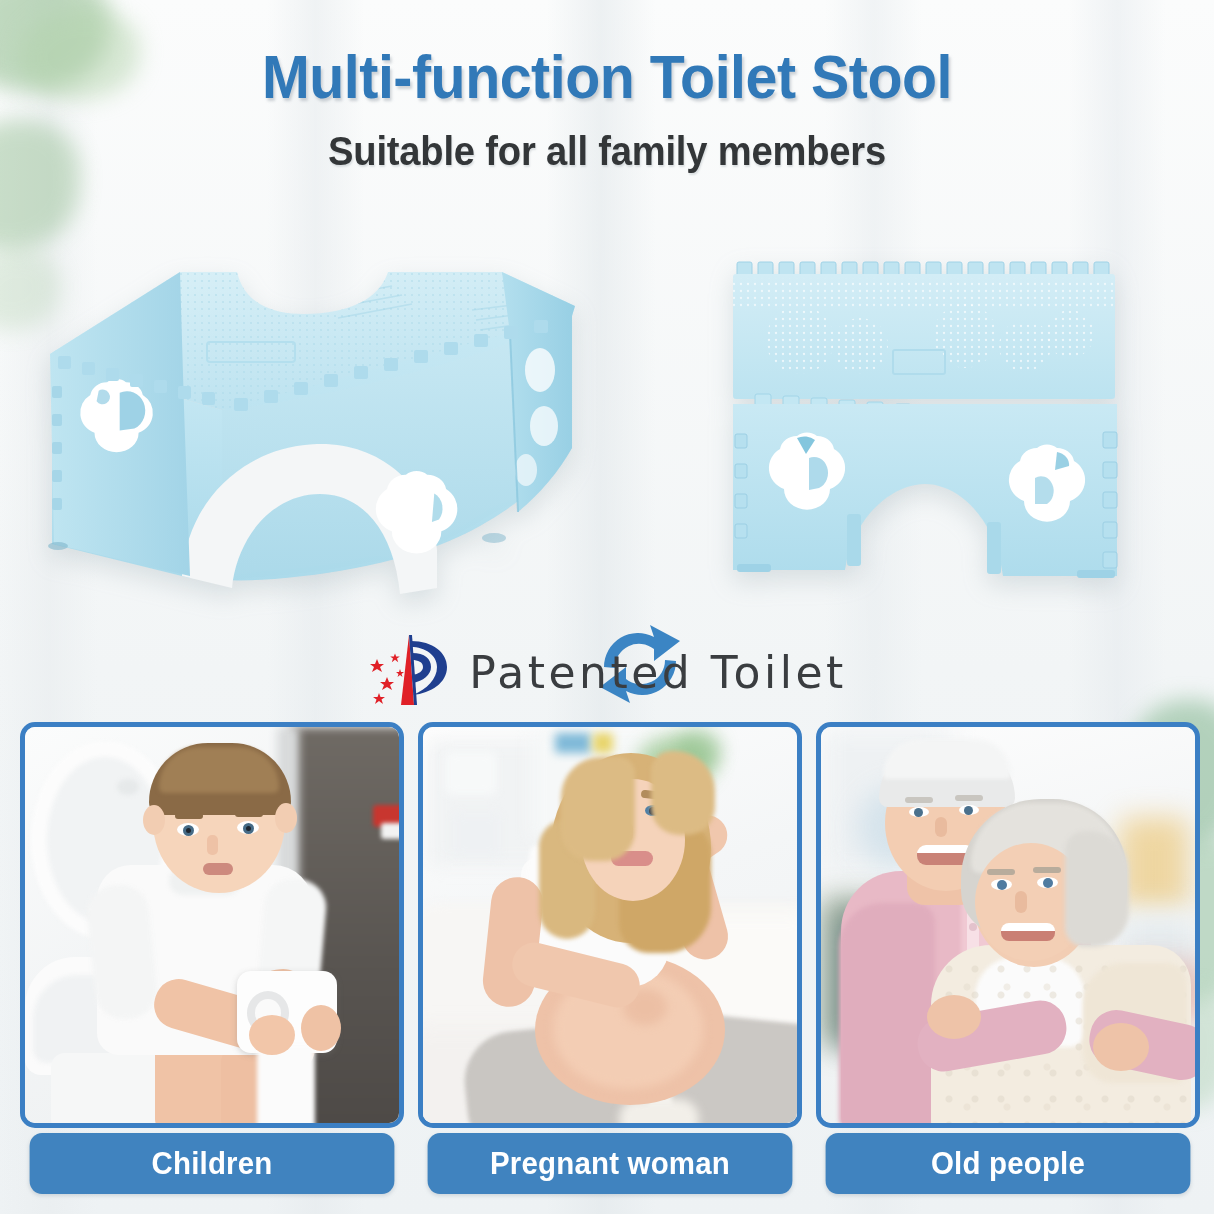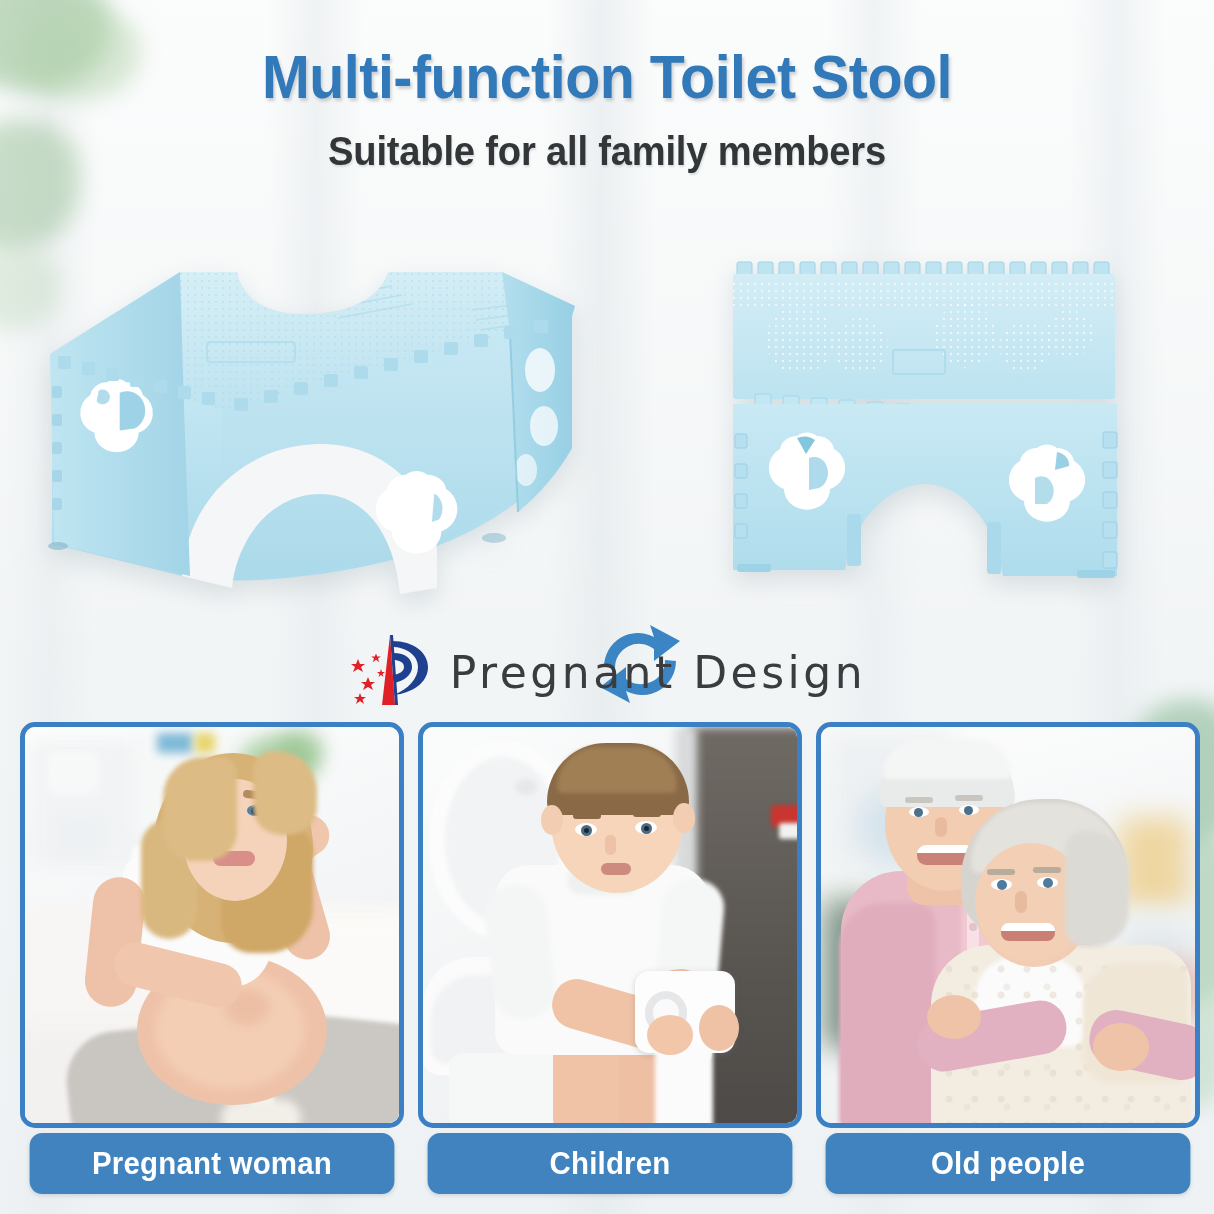--- a/index.html
+++ b/index.html
@@ -350,80 +350,24 @@
       </g>
 
       <path d="M42,4 L47,74 L34,74 Z" fill="#e02027"></path>
 
       <path d="M42,4 L47,74 L50,74 L45,4 Z" fill="#1f3f8f"></path>
 
       <path d="M44,10 C66,10 80,22 80,36 C80,52 64,62 46,64 C60,58 70,48 70,36 C70,24 58,16 44,16 Z" fill="#1f3f8f"></path>
       <path d="M45,22 C58,22 64,28 64,36 C64,44 56,50 46,52 L45,44 C52,43 56,40 56,36 C56,31 51,29 45,29 Z" fill="#1f3f8f"></path>
     </svg>
   </span>
-  <span id="patented-label">Pregnant Design</span>
+  <span id="patented-label">Patented Toilet</span>
 </div>
 
 <div id="cards">
-
-  <div class="card">
-    <div class="photo-frame">
-      <div class="photo">
-
-        <div class="sh" style="inset:0;background:linear-gradient(160deg,#fdfdfd 0%,#f4f6f7 45%,#eef1f2 100%);"></div>
-        <div class="sh blur9" style="left:8px;top:16px;width:150px;height:120px;background:#f1f3f4;border:3px solid #e8ebec;"></div>
-        <div class="sh blur5" style="left:22px;top:24px;width:52px;height:44px;background:#f7f9f9;border-radius:5px;"></div>
-        <div class="sh blur5" style="left:30px;top:86px;width:48px;height:44px;background:#eef1f3;border-radius:5px;"></div>
-        <div class="sh blur9" style="left:108px;top:4px;width:130px;height:108px;background:#f6f8f8;border-radius:6px;"></div>
-        <div class="sh blur5" style="left:132px;top:6px;width:36px;height:20px;background:#7fb9d8;border-radius:3px;"></div>
-        <div class="sh blur5" style="left:170px;top:6px;width:20px;height:20px;background:#e8d46a;border-radius:3px;"></div>
-        <div class="sh blur9 ell" style="left:214px;top:8px;width:80px;height:54px;background:#9cc893;opacity:.75;"></div>
-        <div class="sh blur9 ell" style="left:252px;top:2px;width:46px;height:40px;background:#8fc089;opacity:.6;"></div>
-
-        <div class="sh blur5" style="left:-20px;top:176px;width:440px;height:230px;background:#f7f6f4;border-radius:40px 30px 0 0;"></div>
-        <div class="sh blur9" style="left:230px;top:186px;width:180px;height:150px;background:#fbfaf8;border-radius:34px;"></div>
-        <div class="sh blur9" style="left:-30px;top:300px;width:200px;height:120px;background:#f3f1ef;border-radius:30px;"></div>
-
-        <div class="sh blur2" style="left:42px;top:300px;width:180px;height:110px;background:#c9c6c2;border-radius:50px 24px 10px 30px;transform:rotate(-6deg);"></div>
-        <div class="sh blur2" style="left:250px;top:292px;width:150px;height:118px;background:#cbc8c4;border-radius:40px 20px 10px 40px;transform:rotate(6deg);"></div>
-        <div class="sh blur5" style="left:196px;top:372px;width:80px;height:40px;background:#f2efe9;border-radius:20px;"></div>
-
-        <div class="sh ell" style="left:112px;top:228px;width:190px;height:150px;background:#eec2a8;"></div>
-        <div class="sh ell blur5" style="left:130px;top:242px;width:150px;height:120px;background:#f3cdb4;"></div>
-        <div class="sh ell blur5" style="left:200px;top:262px;width:44px;height:36px;background:#e8b79b;opacity:.6;"></div>
-
-        <div class="sh" style="left:98px;top:130px;width:148px;height:130px;background:#fbfbfb;border-radius:18px 24px 40px 34px;"></div>
-        <div class="sh blur2" style="left:104px;top:118px;width:16px;height:54px;background:#fcfcfc;border-radius:8px;transform:rotate(8deg);"></div>
-        <div class="sh blur2" style="left:168px;top:106px;width:14px;height:52px;background:#fcfcfc;border-radius:8px;transform:rotate(-6deg);"></div>
-
-        <div class="sh" style="left:64px;top:150px;width:52px;height:130px;background:#eec2a8;border-radius:26px;transform:rotate(6deg);"></div>
-        <div class="sh" style="left:88px;top:226px;width:130px;height:44px;background:#f0c7ad;border-radius:24px;transform:rotate(14deg);"></div>
-        <div class="sh" style="left:248px;top:108px;width:46px;height:126px;background:#eec2a8;border-radius:24px;transform:rotate(-16deg);"></div>
-        <div class="sh" style="left:246px;top:94px;width:60px;height:40px;background:#f0c7ad;border-radius:20px;transform:rotate(-34deg);"></div>
-
-        <div class="sh ell" style="left:128px;top:26px;width:160px;height:190px;background:#d7b277;"></div>
-        <div class="sh blur2" style="left:196px;top:96px;width:92px;height:130px;background:#cfa767;border-radius:40px 30px 46px 30px;"></div>
-        <div class="sh blur2" style="left:116px;top:92px;width:56px;height:120px;background:#d9b87f;border-radius:30px;"></div>
-
-        <div class="sh ell" style="left:158px;top:52px;width:104px;height:122px;background:#f5d3ba;"></div>
-        <div class="sh" style="left:176px;top:66px;width:26px;height:8px;background:#b28c5c;border-radius:4px;transform:rotate(-8deg);"></div>
-        <div class="sh" style="left:218px;top:64px;width:26px;height:8px;background:#b28c5c;border-radius:4px;transform:rotate(6deg);"></div>
-        <div class="sh ell" style="left:180px;top:80px;width:17px;height:11px;background:#4e7fa6;"></div>
-        <div class="sh ell" style="left:222px;top:78px;width:17px;height:11px;background:#4e7fa6;"></div>
-        <div class="sh ell" style="left:184px;top:82px;width:8px;height:8px;background:#28364a;"></div>
-        <div class="sh ell" style="left:226px;top:80px;width:8px;height:8px;background:#28364a;"></div>
-        <div class="sh" style="left:200px;top:96px;width:10px;height:18px;background:#e8bfa2;border-radius:5px;"></div>
-        <div class="sh" style="left:188px;top:124px;width:42px;height:15px;background:#d98e8a;border-radius:10px;"></div>
-
-        <div class="sh blur2" style="left:138px;top:30px;width:74px;height:104px;background:#dcbb84;border-radius:40px 16px 30px 30px;"></div>
-        <div class="sh blur2" style="left:228px;top:24px;width:64px;height:84px;background:#dcbb84;border-radius:20px 40px 28px 28px;"></div>
-      </div>
-    </div>
-    <div class="caption">Pregnant woman</div>
-  </div>
 
   <div class="card">
     <div class="photo-frame">
       <div class="photo">
         <div class="sh" style="inset:0;background:linear-gradient(150deg,#fbfcfc 0%,#f2f4f5 50%,#eceff0 100%);"></div>
 
         <div class="sh blur5" style="left:266px;top:0;width:120px;height:406px;background:linear-gradient(180deg,#6f6a64 0%,#585450 60%,#4d4946 100%);"></div>
         <div class="sh blur5" style="left:252px;top:0;width:22px;height:406px;background:#d8dadb;"></div>
         <div class="sh blur2" style="left:348px;top:78px;width:40px;height:22px;background:#c8362f;border-radius:4px;"></div>
         <div class="sh blur2" style="left:356px;top:96px;width:32px;height:16px;background:#f2f2f2;border-radius:3px;"></div>
@@ -470,20 +414,76 @@
         <div class="sh" style="left:182px;top:108px;width:11px;height:20px;background:#eec2a6;border-radius:5px;"></div>
         <div class="sh" style="left:178px;top:136px;width:30px;height:12px;background:#cd8a7e;border-radius:8px;"></div>
       </div>
     </div>
     <div class="caption">Children</div>
   </div>
 
   <div class="card">
     <div class="photo-frame">
       <div class="photo">
+
+        <div class="sh" style="inset:0;background:linear-gradient(160deg,#fdfdfd 0%,#f4f6f7 45%,#eef1f2 100%);"></div>
+        <div class="sh blur9" style="left:8px;top:16px;width:150px;height:120px;background:#f1f3f4;border:3px solid #e8ebec;"></div>
+        <div class="sh blur5" style="left:22px;top:24px;width:52px;height:44px;background:#f7f9f9;border-radius:5px;"></div>
+        <div class="sh blur5" style="left:30px;top:86px;width:48px;height:44px;background:#eef1f3;border-radius:5px;"></div>
+        <div class="sh blur9" style="left:108px;top:4px;width:130px;height:108px;background:#f6f8f8;border-radius:6px;"></div>
+        <div class="sh blur5" style="left:132px;top:6px;width:36px;height:20px;background:#7fb9d8;border-radius:3px;"></div>
+        <div class="sh blur5" style="left:170px;top:6px;width:20px;height:20px;background:#e8d46a;border-radius:3px;"></div>
+        <div class="sh blur9 ell" style="left:214px;top:8px;width:80px;height:54px;background:#9cc893;opacity:.75;"></div>
+        <div class="sh blur9 ell" style="left:252px;top:2px;width:46px;height:40px;background:#8fc089;opacity:.6;"></div>
+
+        <div class="sh blur5" style="left:-20px;top:176px;width:440px;height:230px;background:#f7f6f4;border-radius:40px 30px 0 0;"></div>
+        <div class="sh blur9" style="left:230px;top:186px;width:180px;height:150px;background:#fbfaf8;border-radius:34px;"></div>
+        <div class="sh blur9" style="left:-30px;top:300px;width:200px;height:120px;background:#f3f1ef;border-radius:30px;"></div>
+
+        <div class="sh blur2" style="left:42px;top:300px;width:180px;height:110px;background:#c9c6c2;border-radius:50px 24px 10px 30px;transform:rotate(-6deg);"></div>
+        <div class="sh blur2" style="left:250px;top:292px;width:150px;height:118px;background:#cbc8c4;border-radius:40px 20px 10px 40px;transform:rotate(6deg);"></div>
+        <div class="sh blur5" style="left:196px;top:372px;width:80px;height:40px;background:#f2efe9;border-radius:20px;"></div>
+
+        <div class="sh ell" style="left:112px;top:228px;width:190px;height:150px;background:#eec2a8;"></div>
+        <div class="sh ell blur5" style="left:130px;top:242px;width:150px;height:120px;background:#f3cdb4;"></div>
+        <div class="sh ell blur5" style="left:200px;top:262px;width:44px;height:36px;background:#e8b79b;opacity:.6;"></div>
+
+        <div class="sh" style="left:98px;top:130px;width:148px;height:130px;background:#fbfbfb;border-radius:18px 24px 40px 34px;"></div>
+        <div class="sh blur2" style="left:104px;top:118px;width:16px;height:54px;background:#fcfcfc;border-radius:8px;transform:rotate(8deg);"></div>
+        <div class="sh blur2" style="left:168px;top:106px;width:14px;height:52px;background:#fcfcfc;border-radius:8px;transform:rotate(-6deg);"></div>
+
+        <div class="sh" style="left:64px;top:150px;width:52px;height:130px;background:#eec2a8;border-radius:26px;transform:rotate(6deg);"></div>
+        <div class="sh" style="left:88px;top:226px;width:130px;height:44px;background:#f0c7ad;border-radius:24px;transform:rotate(14deg);"></div>
+        <div class="sh" style="left:248px;top:108px;width:46px;height:126px;background:#eec2a8;border-radius:24px;transform:rotate(-16deg);"></div>
+        <div class="sh" style="left:246px;top:94px;width:60px;height:40px;background:#f0c7ad;border-radius:20px;transform:rotate(-34deg);"></div>
+
+        <div class="sh ell" style="left:128px;top:26px;width:160px;height:190px;background:#d7b277;"></div>
+        <div class="sh blur2" style="left:196px;top:96px;width:92px;height:130px;background:#cfa767;border-radius:40px 30px 46px 30px;"></div>
+        <div class="sh blur2" style="left:116px;top:92px;width:56px;height:120px;background:#d9b87f;border-radius:30px;"></div>
+
+        <div class="sh ell" style="left:158px;top:52px;width:104px;height:122px;background:#f5d3ba;"></div>
+        <div class="sh" style="left:176px;top:66px;width:26px;height:8px;background:#b28c5c;border-radius:4px;transform:rotate(-8deg);"></div>
+        <div class="sh" style="left:218px;top:64px;width:26px;height:8px;background:#b28c5c;border-radius:4px;transform:rotate(6deg);"></div>
+        <div class="sh ell" style="left:180px;top:80px;width:17px;height:11px;background:#4e7fa6;"></div>
+        <div class="sh ell" style="left:222px;top:78px;width:17px;height:11px;background:#4e7fa6;"></div>
+        <div class="sh ell" style="left:184px;top:82px;width:8px;height:8px;background:#28364a;"></div>
+        <div class="sh ell" style="left:226px;top:80px;width:8px;height:8px;background:#28364a;"></div>
+        <div class="sh" style="left:200px;top:96px;width:10px;height:18px;background:#e8bfa2;border-radius:5px;"></div>
+        <div class="sh" style="left:188px;top:124px;width:42px;height:15px;background:#d98e8a;border-radius:10px;"></div>
+
+        <div class="sh blur2" style="left:138px;top:30px;width:74px;height:104px;background:#dcbb84;border-radius:40px 16px 30px 30px;"></div>
+        <div class="sh blur2" style="left:228px;top:24px;width:64px;height:84px;background:#dcbb84;border-radius:20px 40px 28px 28px;"></div>
+      </div>
+    </div>
+    <div class="caption">Pregnant woman</div>
+  </div>
+
+  <div class="card">
+    <div class="photo-frame">
+      <div class="photo">
         <div class="sh" style="inset:0;background:linear-gradient(165deg,#fdfdfd 0%,#f3f5f6 45%,#edf0f1 100%);"></div>
 
         <div class="sh blur14" style="left:0;top:0;width:130px;height:150px;background:#eef1f3;"></div>
         <div class="sh blur14 ell" style="left:36px;top:60px;width:80px;height:80px;background:#cfe0ea;opacity:.8;"></div>
         <div class="sh blur14" style="left:0px;top:170px;width:70px;height:150px;background:#4f6b4a;opacity:.55;border-radius:6px;"></div>
         <div class="sh blur14" style="left:20px;top:190px;width:40px;height:130px;background:#2f5a7a;opacity:.45;border-radius:6px;"></div>
         <div class="sh blur14" style="left:298px;top:90px;width:70px;height:110px;background:#eab84e;opacity:.5;border-radius:10px;"></div>
         <div class="sh blur14" style="left:286px;top:180px;width:100px;height:120px;background:#f5f7f8;border-radius:8px;"></div>
         <div class="sh blur14" style="left:300px;top:192px;width:76px;height:60px;background:#e4eaed;border-radius:4px;"></div>
         <div class="sh blur14" style="left:294px;top:236px;width:90px;height:60px;background:#d57c6a;opacity:.45;border-radius:6px;"></div>

